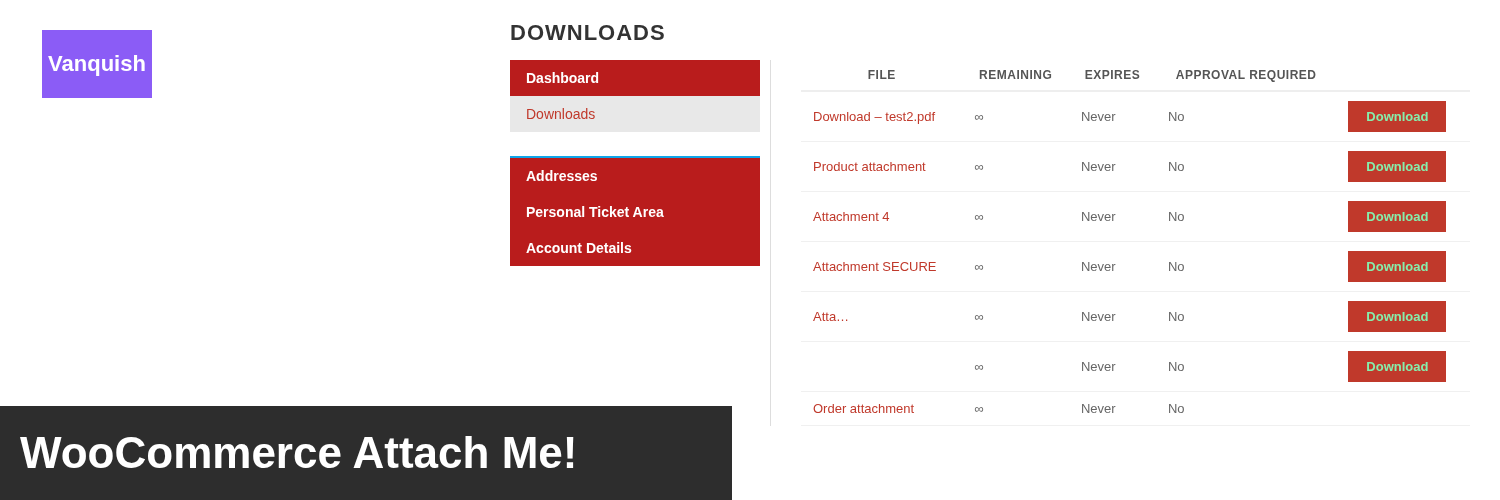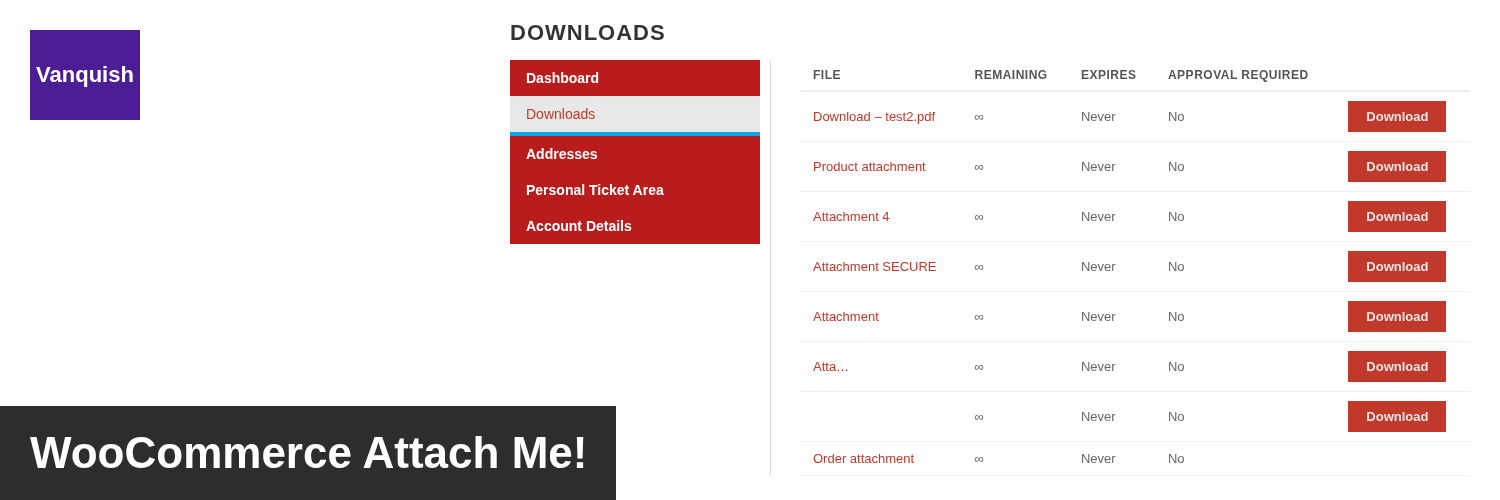--- a/index.html
+++ b/index.html
@@ -9,24 +9,24 @@
       width: 1500px;
       height: 500px;
       overflow: hidden;
       position: relative;
     }
 
     
     .logo-area {
       position: absolute;
       top: 30px;
-      left: 30px;
+      left: 42px;
       width: 110px;
-      height: 90px;
-      background: #4c1d95;
+      height: 68px;
+      background: #8b5cf6;
       display: flex;
       align-items: center;
       justify-content: center;
     }
     .logo-text {
       color: #fff;
       font-size: 22px;
       font-family: 'Comic Sans MS', cursive, sans-serif;
       font-weight: bold;
     }
@@ -75,21 +75,22 @@
       font-weight: bold;
     }
 
     .nav-item.active-light {
       background: #e8e8e8;
       color: #c0392b;
       font-weight: normal;
     }
 
     .nav-item.divider-top {
-      border-top: 4px solid #0ea5e9;
+      border-top: 2px solid #0ea5e9;
+      margin-top: 24px;
     }
 
     
     .table-area {
       flex: 1;
       padding-left: 30px;
       border-left: 1px solid #ddd;
       margin-left: 10px;
     }
 
@@ -97,21 +98,21 @@
       width: 100%;
       border-collapse: collapse;
       font-size: 13px;
     }
 
     .downloads-table thead tr {
       border-bottom: 2px solid #eee;
     }
 
     .downloads-table th {
-      text-align: left;
+      text-align: center;
       padding: 8px 12px;
       color: #555;
       font-weight: bold;
       font-size: 12px;
       letter-spacing: 0.5px;
       text-transform: uppercase;
     }
 
     .downloads-table td {
       padding: 9px 12px;
@@ -119,37 +120,37 @@
       border-bottom: 1px solid #f0f0f0;
       vertical-align: middle;
     }
 
     .downloads-table td.plain {
       color: #666;
     }
 
     .btn-download {
       background: #c0392b;
-      color: #e5e5e5;
+      color: #86efac;
       border: none;
       padding: 8px 18px;
       font-size: 13px;
       font-weight: bold;
       cursor: pointer;
       white-space: nowrap;
     }
 
     
     .bottom-banner {
       position: absolute;
       bottom: 0;
       left: 0;
-      width: 616px;
+      width: 732px;
       background: #2d2d2d;
-      padding: 22px 30px;
+      padding: 22px 20px;
     }
 
     .bottom-banner-text {
       color: #fff;
       font-size: 44px;
       font-weight: 900;
       white-space: nowrap;
     }
   </style>
 </head>
@@ -209,27 +210,20 @@
               <td><button class="btn-download">Download</button></td>
             </tr>
             <tr>
               <td>Attachment SECURE</td>
               <td class="plain">∞</td>
               <td class="plain">Never</td>
               <td class="plain">No</td>
               <td><button class="btn-download">Download</button></td>
             </tr>
             <tr>
-              <td>Attachment</td>
-              <td class="plain">∞</td>
-              <td class="plain">Never</td>
-              <td class="plain">No</td>
-              <td><button class="btn-download">Download</button></td>
-            </tr>
-            <tr>
               <td>Atta…</td>
               <td class="plain">∞</td>
               <td class="plain">Never</td>
               <td class="plain">No</td>
               <td><button class="btn-download">Download</button></td>
             </tr>
             <tr>
               <td></td>
               <td class="plain">∞</td>
               <td class="plain">Never</td>

